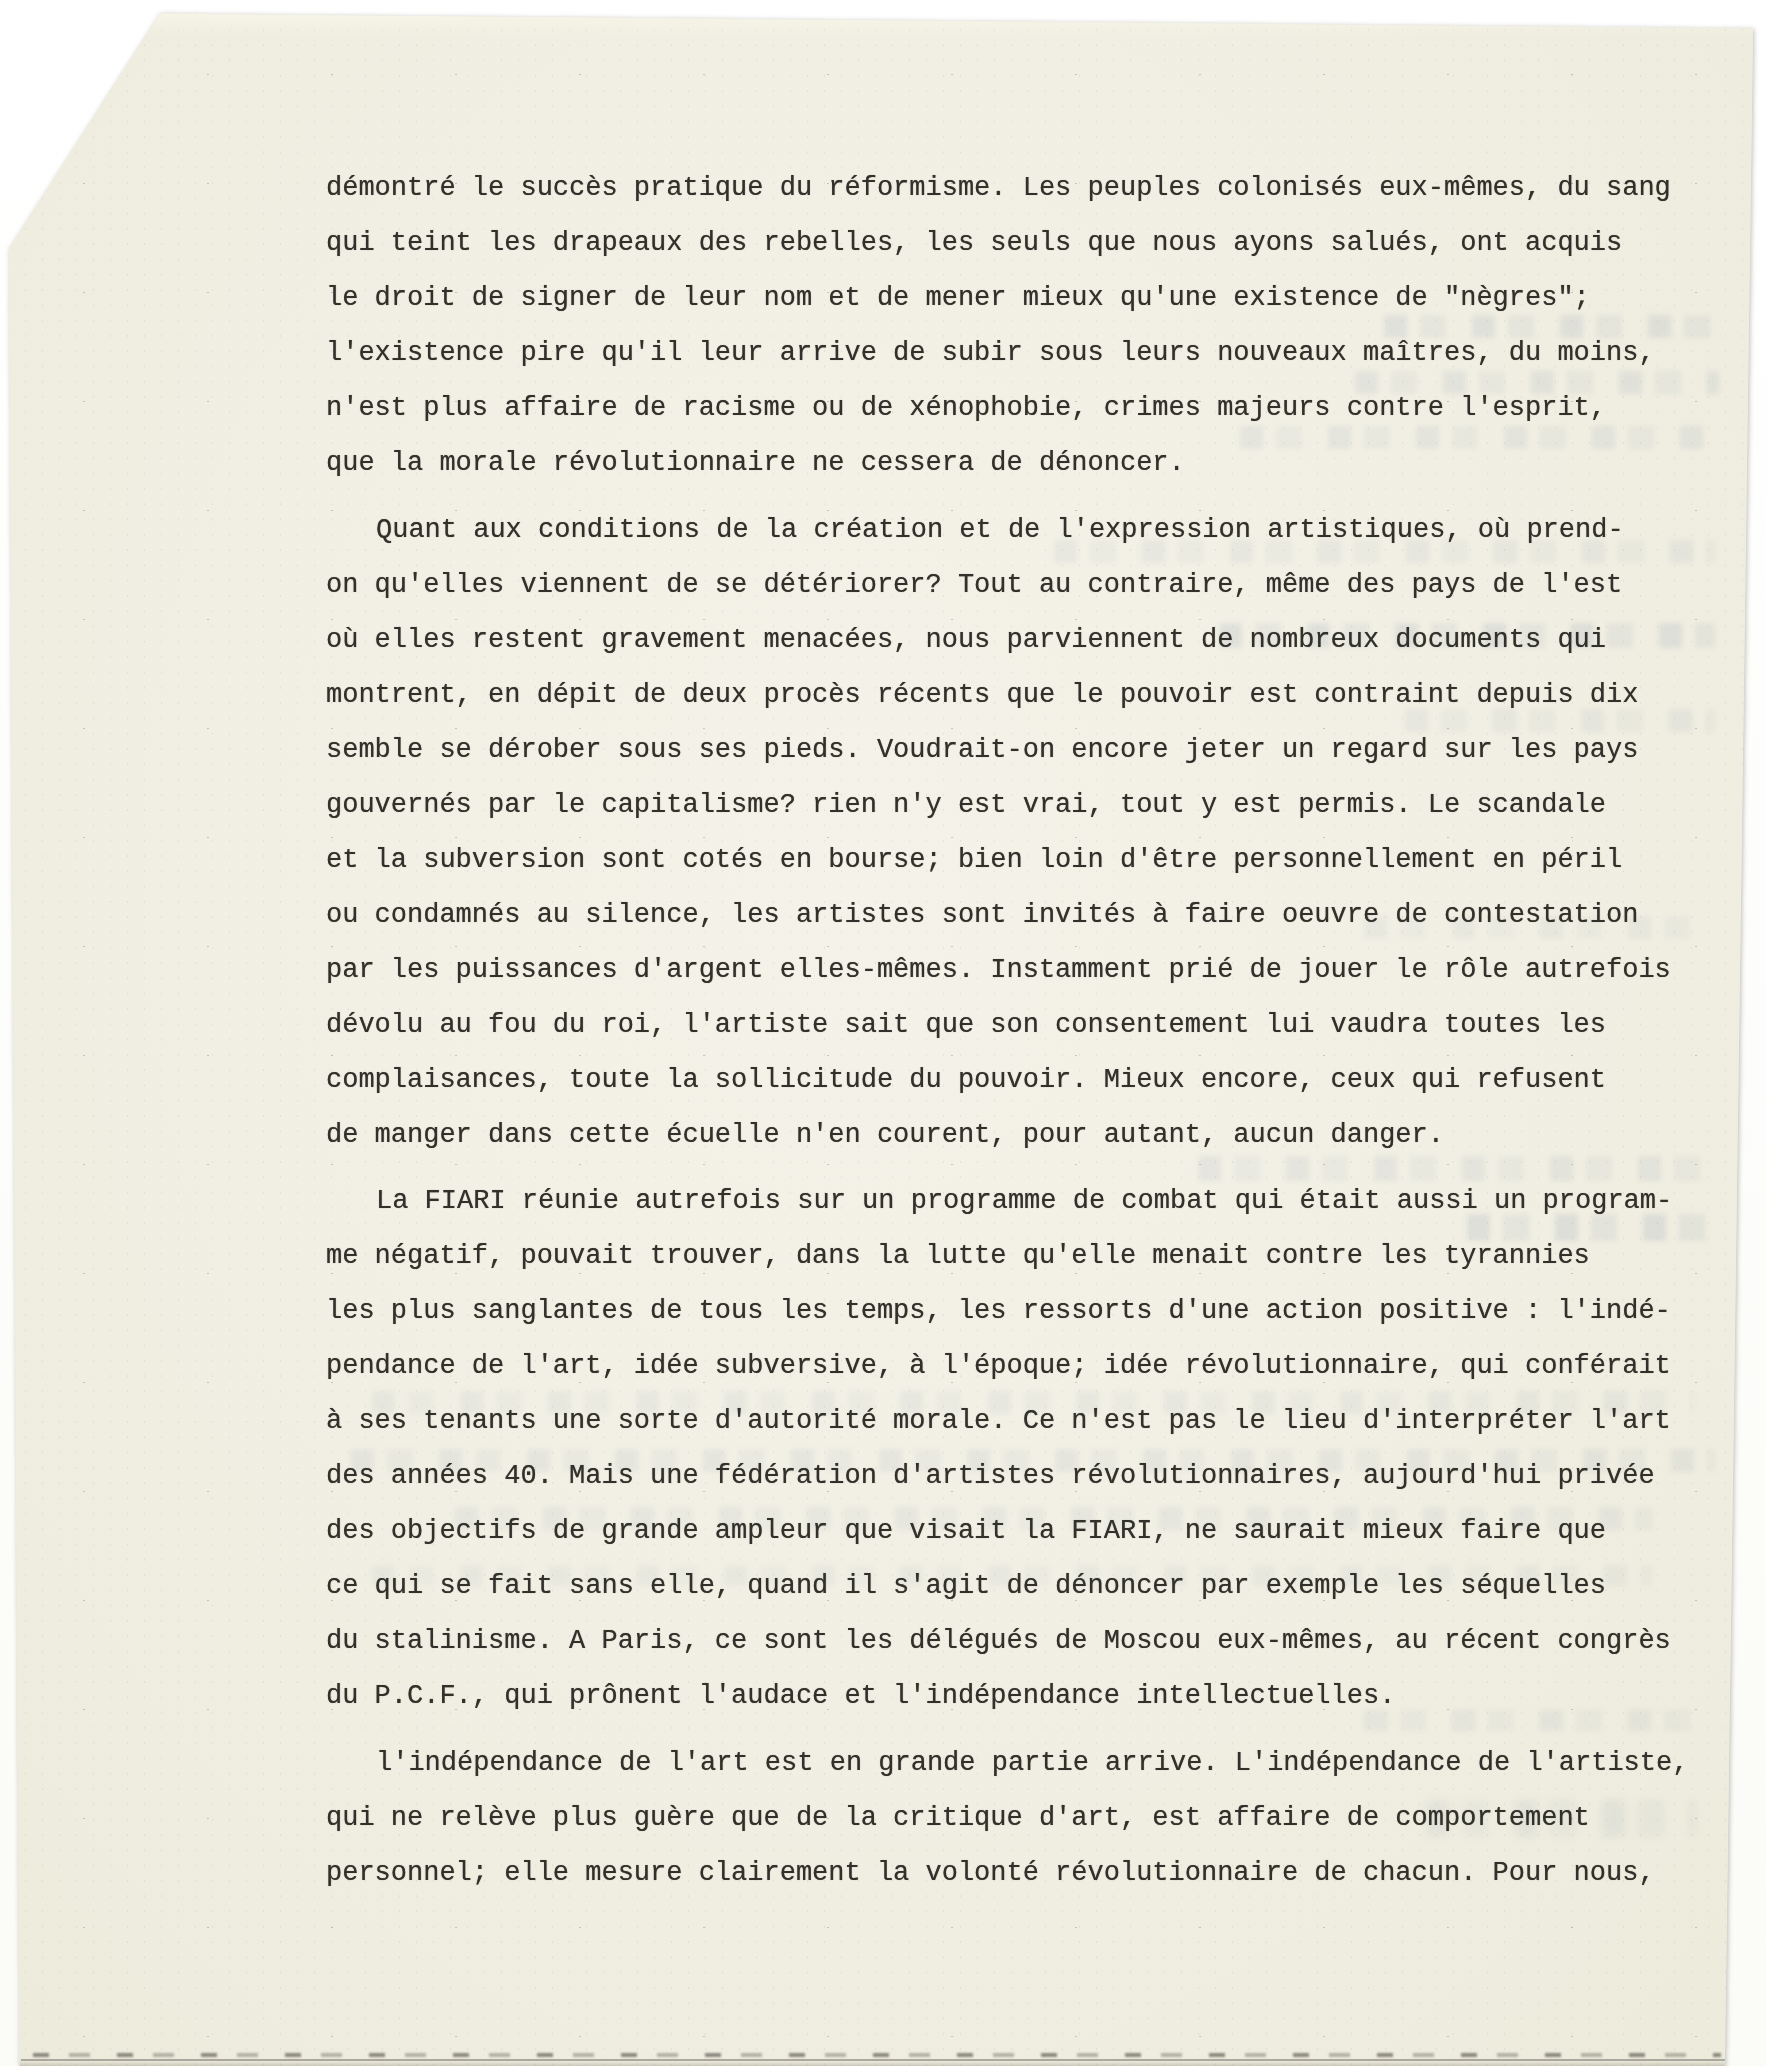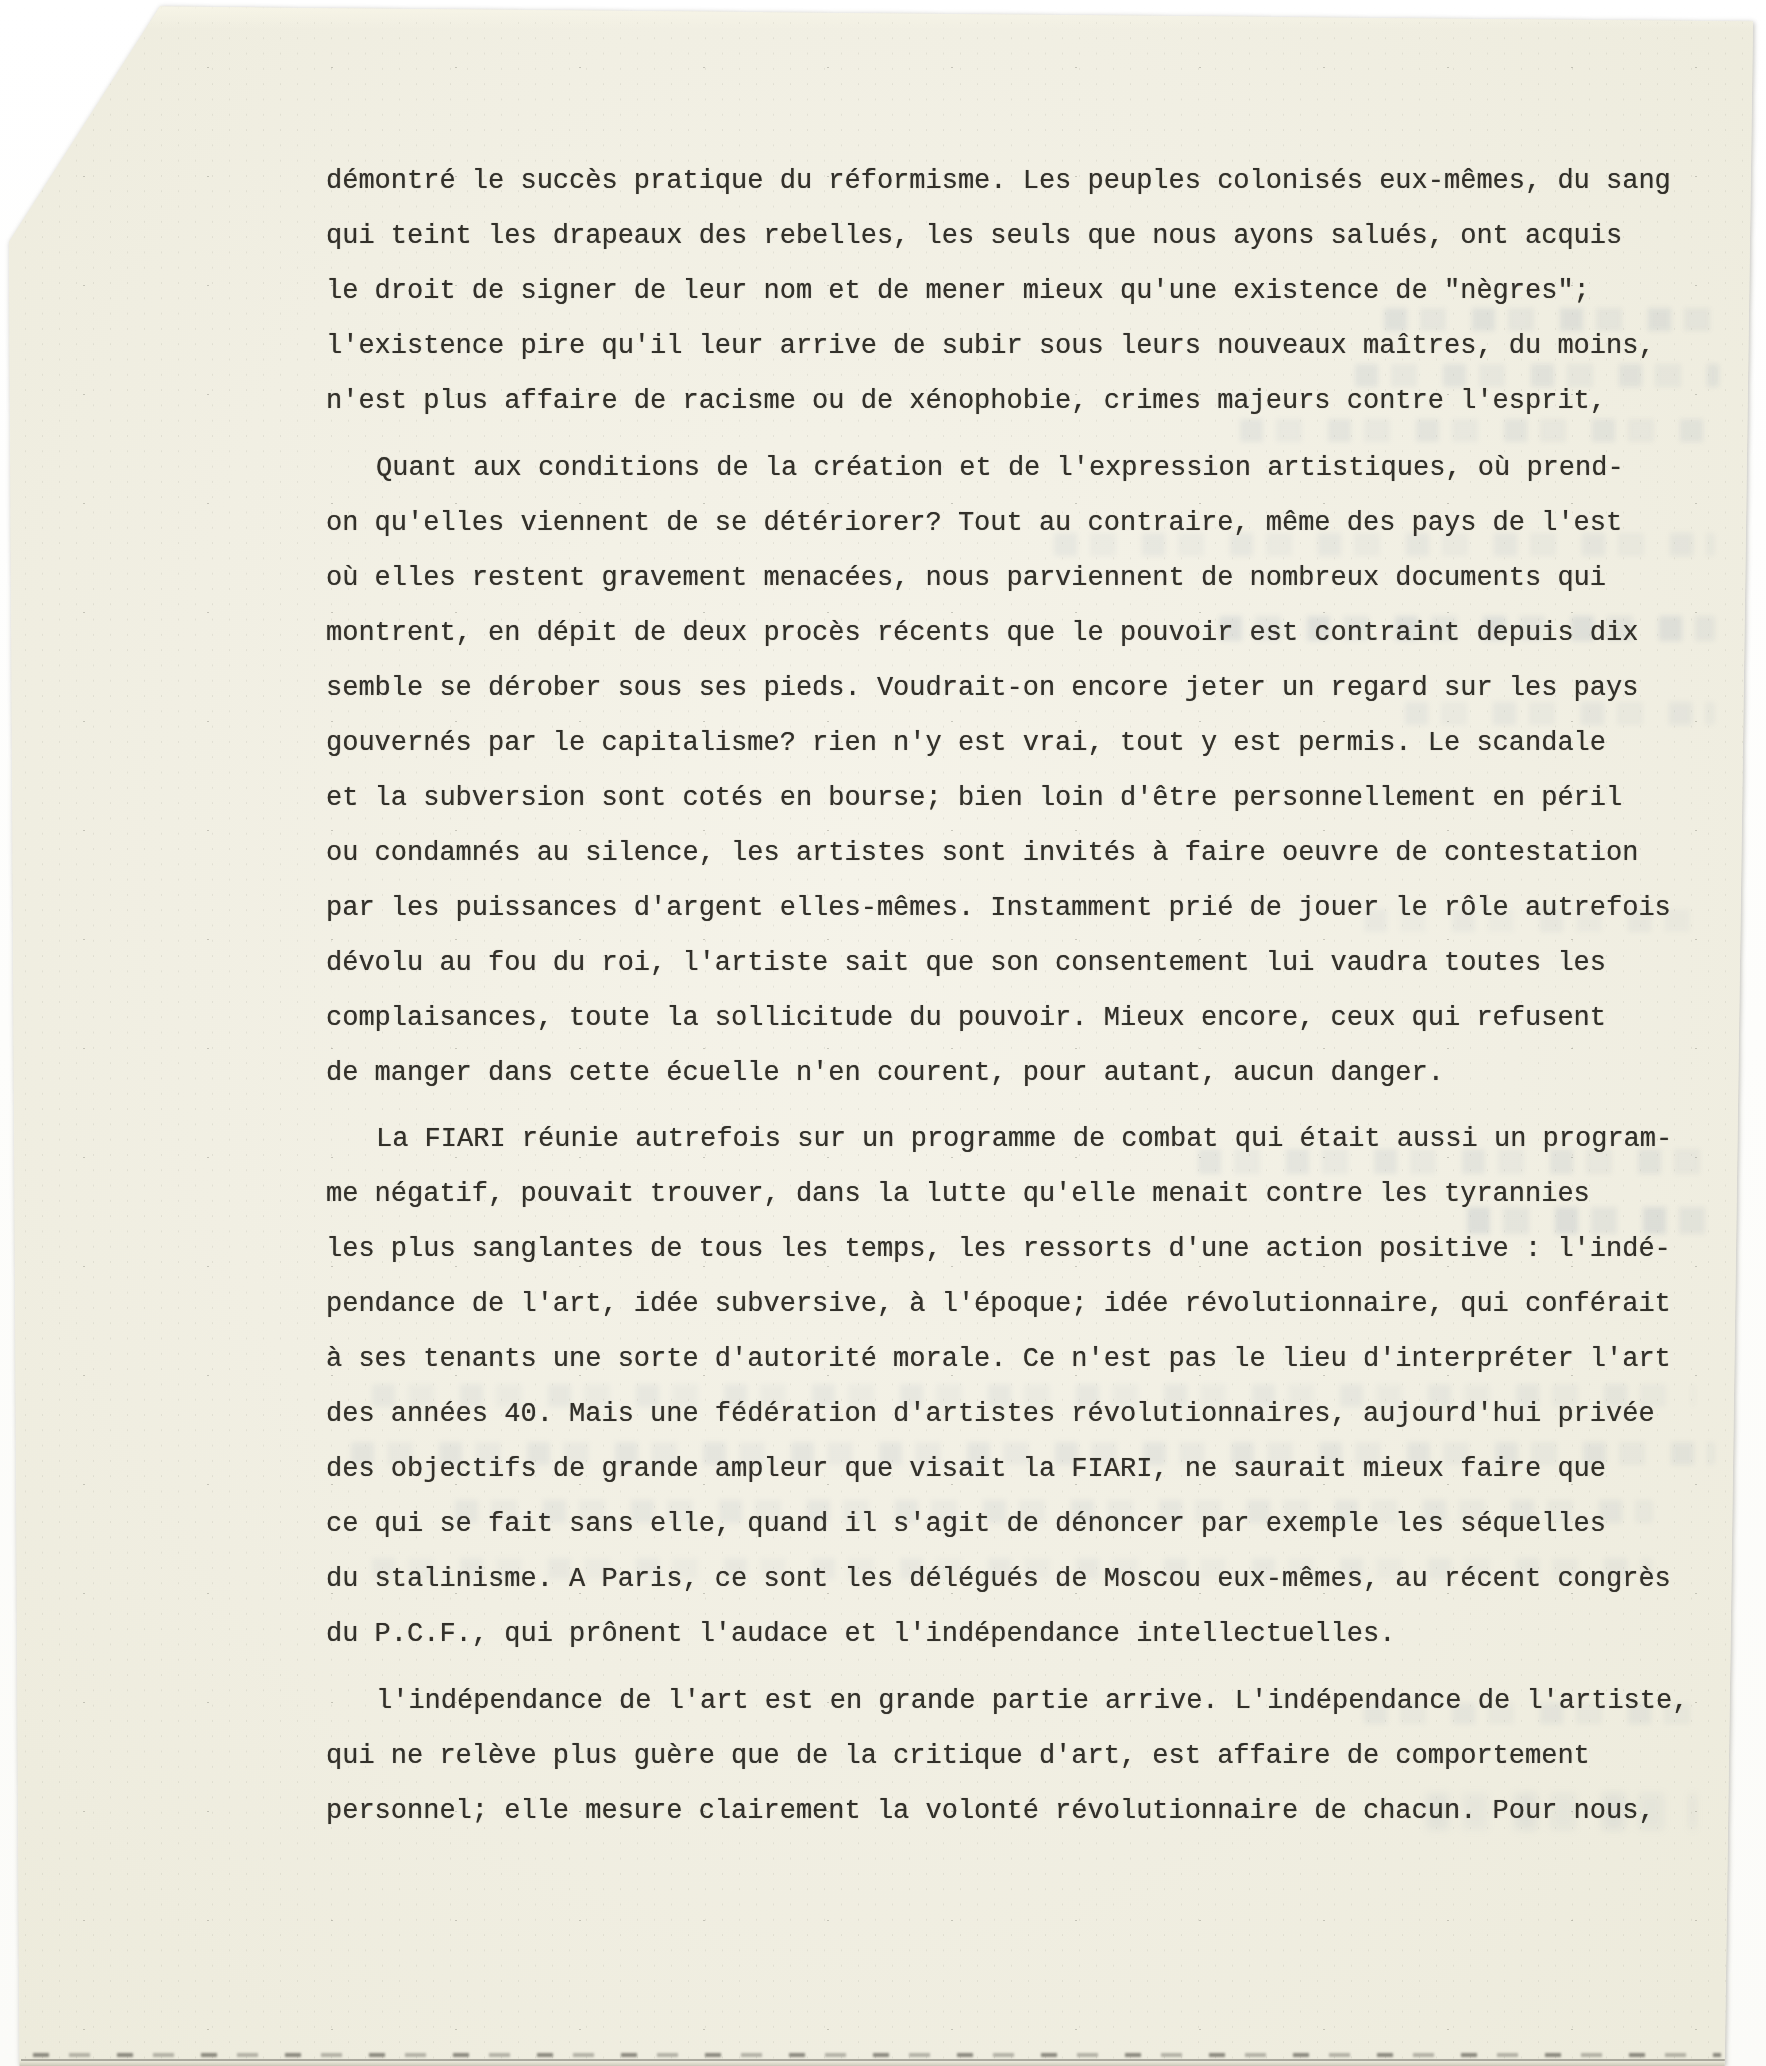--- a/index.html
+++ b/index.html
@@ -13,20 +13,21 @@
   .scene {
     position: absolute;
     inset: 0;
     overflow: hidden;
     background: linear-gradient(180deg, #ffffff 0%, #fdfdfb 50%, #fbfbf8 100%);
   }
   .paper-wrap {
     position: absolute;
     inset: 0;
     filter: drop-shadow(1.2px 1.7px 2.9px rgba(110, 108, 96, 0.45));
+    margin-top: 7px;
   }
   .paper {
     position: absolute;
     inset: 0;
     clip-path: polygon(160px 6.6px, 1753px 21.5px, 1722px 2262px, 20.7px 2264px, 9px 242px);
     background-color: #f1efe3;
     background-image:
       radial-gradient(ellipse 1240px 1570px at 48% 42%, #f5f3e9 0%, #f1efe3 55%, #edebdc 100%);
   }
   .grain {
@@ -120,20 +121,21 @@
       <div class="ghost" style="left:1364px; top:1703px; width:331px;  height:20.7px; opacity:.5;"></div>
       <div class="ghost" style="left:1426px; top:1793px; width:269px;  height:37px; opacity:.55; filter:blur(4.1px);"></div>
 
       <div class="text-block">
         <div class="para">
           <div class="line">démontré le succès pratique du réformisme. Les peuples colonisés eux-mêmes, du sang</div>
           <div class="line">qui teint les drapeaux des rebelles, les seuls que nous ayons salués, ont acquis</div>
           <div class="line">le droit de signer de leur nom et de mener mieux qu'une existence de "nègres";</div>
           <div class="line">l'existence pire qu'il leur arrive de subir sous leurs nouveaux maîtres, du moins,</div>
           <div class="line">n'est plus affaire de racisme ou de xénophobie, crimes majeurs contre l'esprit,</div>
+          <div class="line">que la morale révolutionnaire ne cessera de dénoncer.</div>
         </div>
         <div class="para indented">
           <div class="line">Quant aux conditions de la création et de l'expression artistiques, où prend-</div>
           <div class="line">on qu'elles viennent de se détériorer? Tout au contraire, même des pays de l'est</div>
           <div class="line">où elles restent gravement menacées, nous parviennent de nombreux documents qui</div>
           <div class="line">montrent, en dépit de deux procès récents que le pouvoir est contraint depuis dix</div>
           <div class="line">semble se dérober sous ses pieds. Voudrait-on encore jeter un regard sur les pays</div>
           <div class="line">gouvernés par le capitalisme? rien n'y est vrai, tout y est permis. Le scandale</div>
           <div class="line">et la subversion sont cotés en bourse; bien loin d'être personnellement en péril</div>
           <div class="line">ou condamnés au silence, les artistes sont invités à faire oeuvre de contestation</div>

